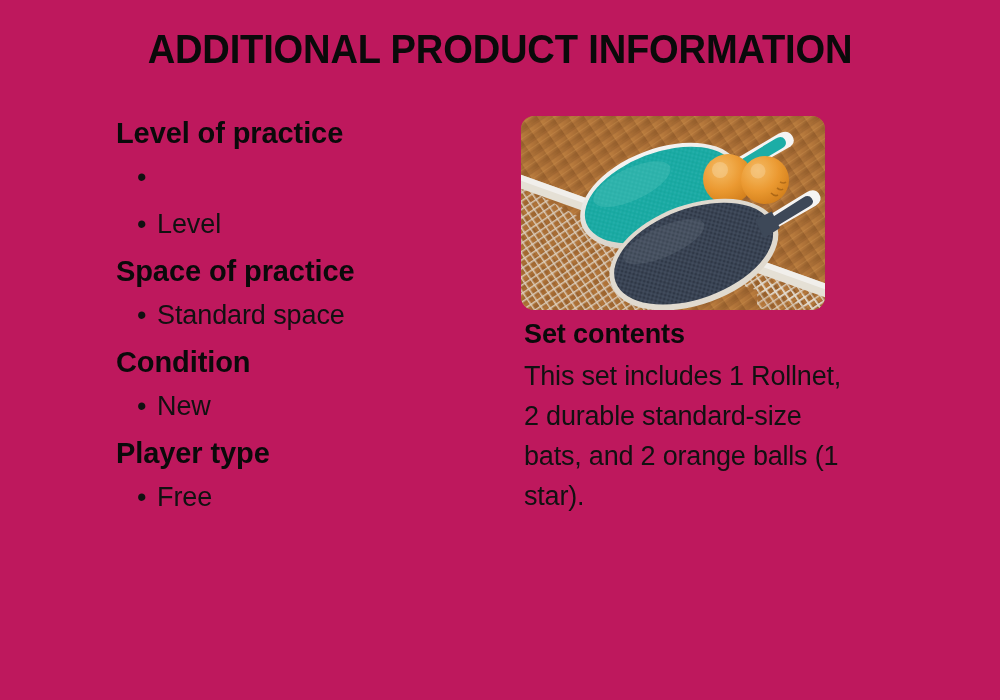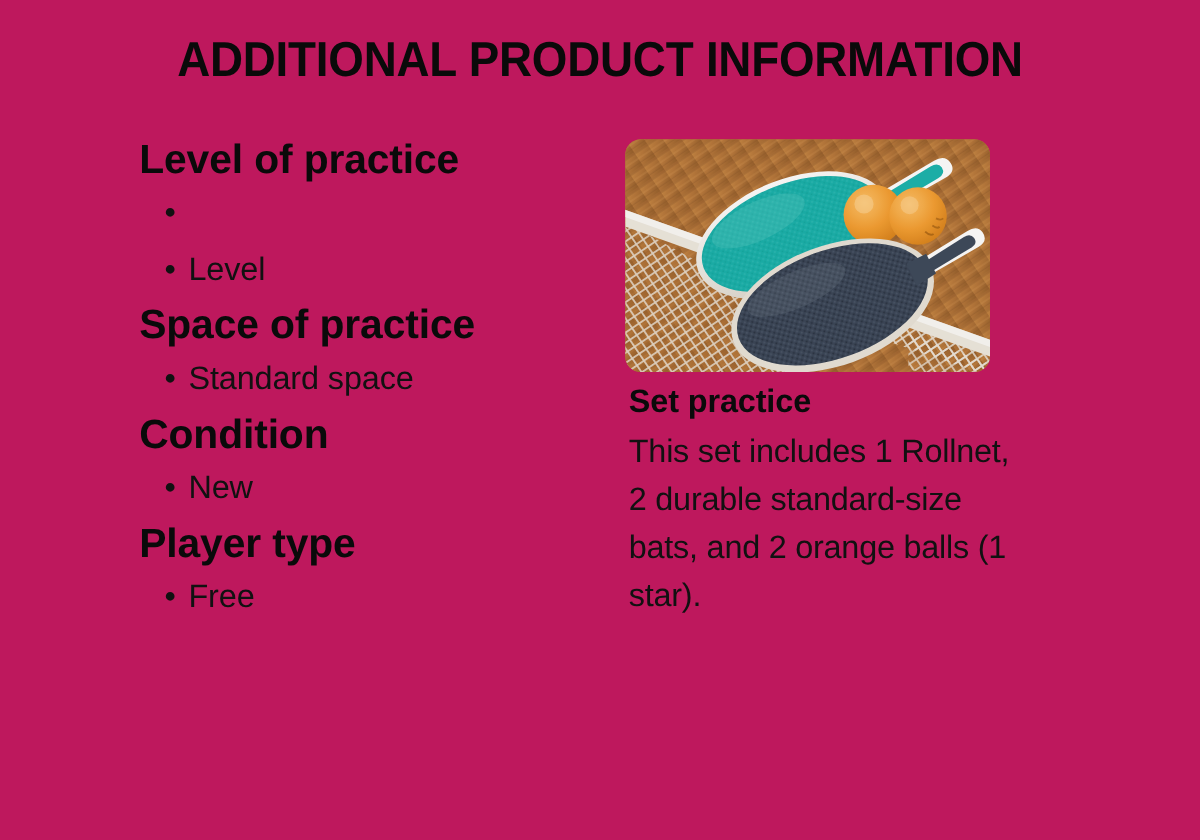--- a/index.html
+++ b/index.html
@@ -47,21 +47,21 @@
     position: absolute;
     left: 116px;
     top: 117px;
     width: 380px;
   }
 
   .spec-item { margin-bottom: 14px; }
   .spec-item:last-child { margin-bottom: 0; }
 
   .spec-label {
-    font-size: 34px;
+    font-size: 29px;
     line-height: 33px;
     font-weight: 700;
     color: #0a0a0a;
     letter-spacing: -0.1px;
   }
 
   .spec-value-row {
     display: flex;
     align-items: flex-start;
     margin-top: 11px;
@@ -267,17 +267,17 @@
         </g>
 
         <polygon points="236,162 312,190 312,206 236,192" fill="url(#netmesh)" opacity="0.8"></polygon>
 
         <rect x="0" y="0" width="304" height="194" fill="#3a2a16" opacity="0.05"></rect>
       </g>
     </svg>
   </div>
 
   <div id="set-contents">
-    <div id="set-contents-heading">Set practice</div>
+    <div id="set-contents-heading">Set contents</div>
     <p id="set-contents-body">This set includes 1 Rollnet, 2 durable standard-size bats, and 2 orange balls (1 star).</p>
   </div>
 
 </div>
 
 </body></html>

